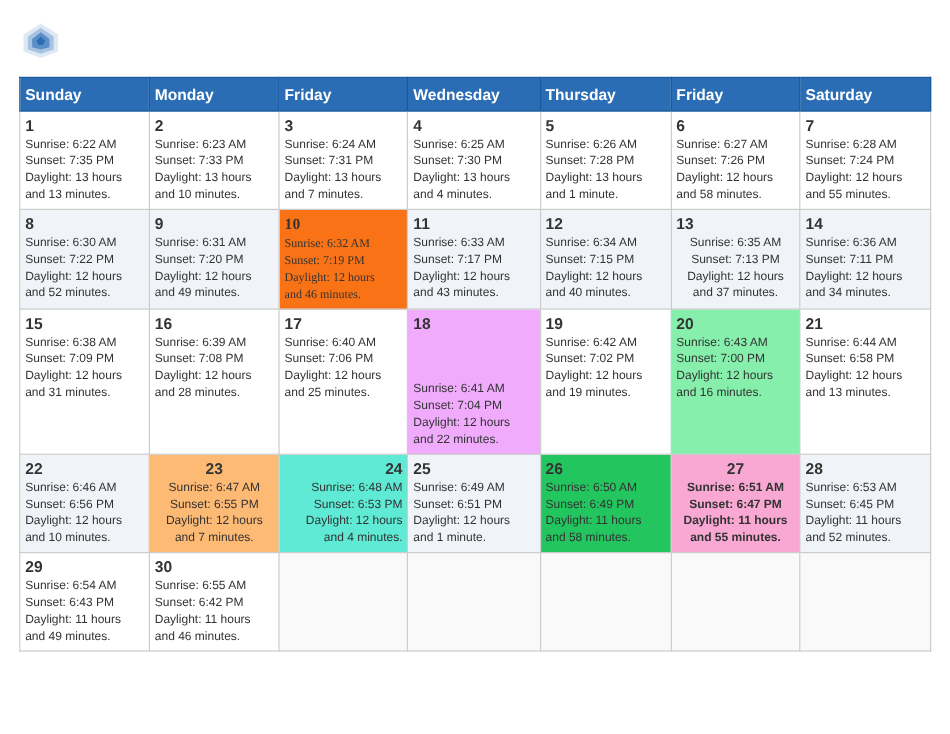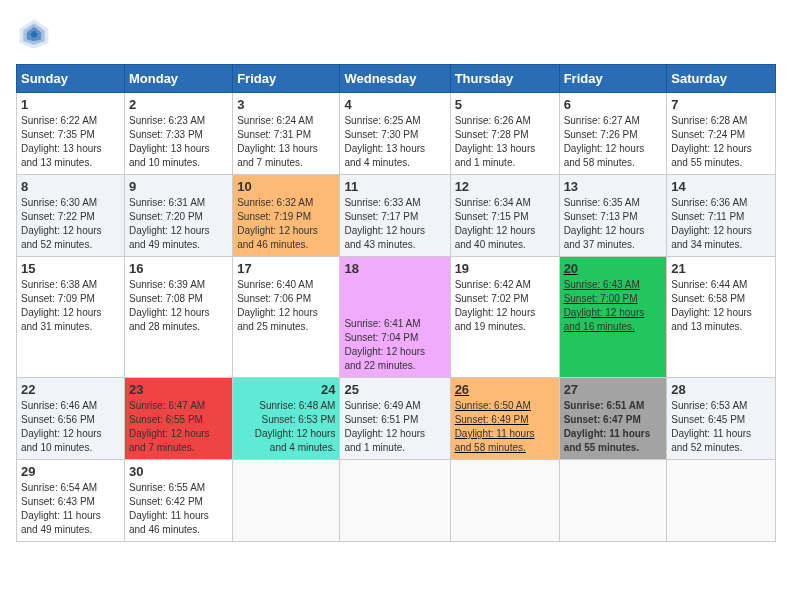--- a/index.html
+++ b/index.html
@@ -189,21 +189,21 @@
 Daylight: 12 hours
 and 52 minutes.</div>
         </td>
         <td style="background-color: rgb(240, 244, 248);">
           <span class="day-number">9</span>
           <div class="day-info" style="white-space: pre-line;">Sunrise: 6:31 AM
 Sunset: 7:20 PM
 Daylight: 12 hours
 and 49 minutes.</div>
         </td>
-        <td style="background-color: #fdba74;">
+        <td style="background-color: #f97316; font-family: Liberation Serif, serif;">
           <span class="day-number">10</span>
           <div class="day-info" style="white-space: pre-line;">Sunrise: 6:32 AM
 Sunset: 7:19 PM
 Daylight: 12 hours
 and 46 minutes.</div>
         </td>
         <td style="background-color: rgb(240, 244, 248);">
           <span class="day-number">11</span>
           <div class="day-info" style="white-space: pre-line;">Sunrise: 6:33 AM
 Sunset: 7:17 PM
@@ -212,21 +212,21 @@
         </td>
         <td style="background-color: rgb(240, 244, 248);">
           <span class="day-number">12</span>
           <div class="day-info" style="white-space: pre-line;">Sunrise: 6:34 AM
 Sunset: 7:15 PM
 Daylight: 12 hours
 and 40 minutes.</div>
         </td>
         <td style="background-color: rgb(240, 244, 248);">
           <span class="day-number">13</span>
-          <div class="day-info" style="white-space: pre-line;">Sunrise: 6:35 AM
+          <div class="day-info" style="white-space: pre-line; text-align: center;">Sunrise: 6:35 AM
 Sunset: 7:13 PM
 Daylight: 12 hours
 and 37 minutes.</div>
         </td>
         <td style="background-color: rgb(240, 244, 248);">
           <span class="day-number">14</span>
           <div class="day-info" style="white-space: pre-line;">Sunrise: 6:36 AM
 Sunset: 7:11 PM
 Daylight: 12 hours
 and 34 minutes.</div>
@@ -261,21 +261,21 @@
 Daylight: 12 hours
 and 22 minutes.</div>
         </td>
         <td style="background-color: rgb(255, 255, 255);">
           <span class="day-number">19</span>
           <div class="day-info" style="white-space: pre-line;">Sunrise: 6:42 AM
 Sunset: 7:02 PM
 Daylight: 12 hours
 and 19 minutes.</div>
         </td>
-        <td style="background-color: #22c55e; text-decoration: underline;">
+        <td style="background-color: #86efac;">
           <span class="day-number">20</span>
           <div class="day-info" style="white-space: pre-line;">Sunrise: 6:43 AM
 Sunset: 7:00 PM
 Daylight: 12 hours
 and 16 minutes.</div>
         </td>
         <td style="background-color: rgb(255, 255, 255);">
           <span class="day-number">21</span>
           <div class="day-info" style="white-space: pre-line;">Sunrise: 6:44 AM
 Sunset: 6:58 PM
@@ -284,49 +284,49 @@
         </td>
       </tr>
       <tr>
         <td style="background-color: rgb(240, 244, 248);">
           <span class="day-number">22</span>
           <div class="day-info" style="white-space: pre-line;">Sunrise: 6:46 AM
 Sunset: 6:56 PM
 Daylight: 12 hours
 and 10 minutes.</div>
         </td>
-        <td style="background-color: #ef4444;">
+        <td style="background-color: #fdba74; text-align: center;">
           <span class="day-number">23</span>
           <div class="day-info" style="white-space: pre-line;">Sunrise: 6:47 AM
 Sunset: 6:55 PM
 Daylight: 12 hours
 and 7 minutes.</div>
         </td>
         <td style="background-color: #5eead4; text-align: right;">
           <span class="day-number">24</span>
           <div class="day-info" style="white-space: pre-line;">Sunrise: 6:48 AM
 Sunset: 6:53 PM
 Daylight: 12 hours
 and 4 minutes.</div>
         </td>
         <td style="background-color: rgb(240, 244, 248);">
           <span class="day-number">25</span>
           <div class="day-info" style="white-space: pre-line;">Sunrise: 6:49 AM
 Sunset: 6:51 PM
 Daylight: 12 hours
 and 1 minute.</div>
         </td>
-        <td style="background-color: #fdba74; text-decoration: underline;">
+        <td style="background-color: #22c55e;">
           <span class="day-number">26</span>
           <div class="day-info" style="white-space: pre-line;">Sunrise: 6:50 AM
 Sunset: 6:49 PM
 Daylight: 11 hours
 and 58 minutes.</div>
         </td>
-        <td style="background-color: #a3a3a3;">
+        <td style="background-color: #f9a8d4; text-align: center;">
           <span class="day-number">27</span>
           <div class="day-info" style="white-space: pre-line; font-weight: bold;">Sunrise: 6:51 AM
 Sunset: 6:47 PM
 Daylight: 11 hours
 and 55 minutes.</div>
         </td>
         <td style="background-color: rgb(240, 244, 248);">
           <span class="day-number">28</span>
           <div class="day-info" style="white-space: pre-line;">Sunrise: 6:53 AM
 Sunset: 6:45 PM

